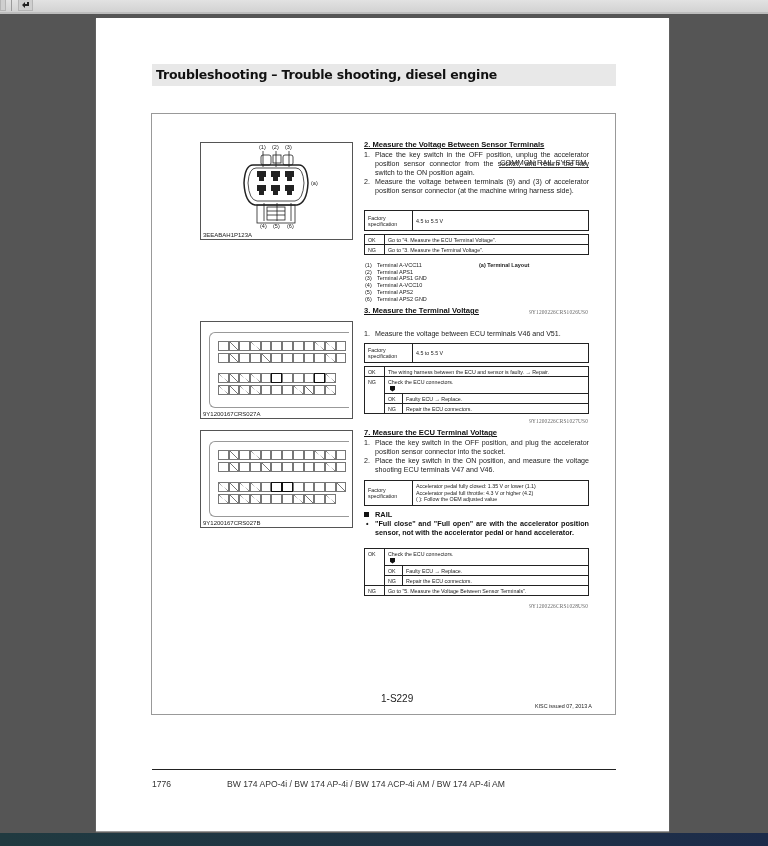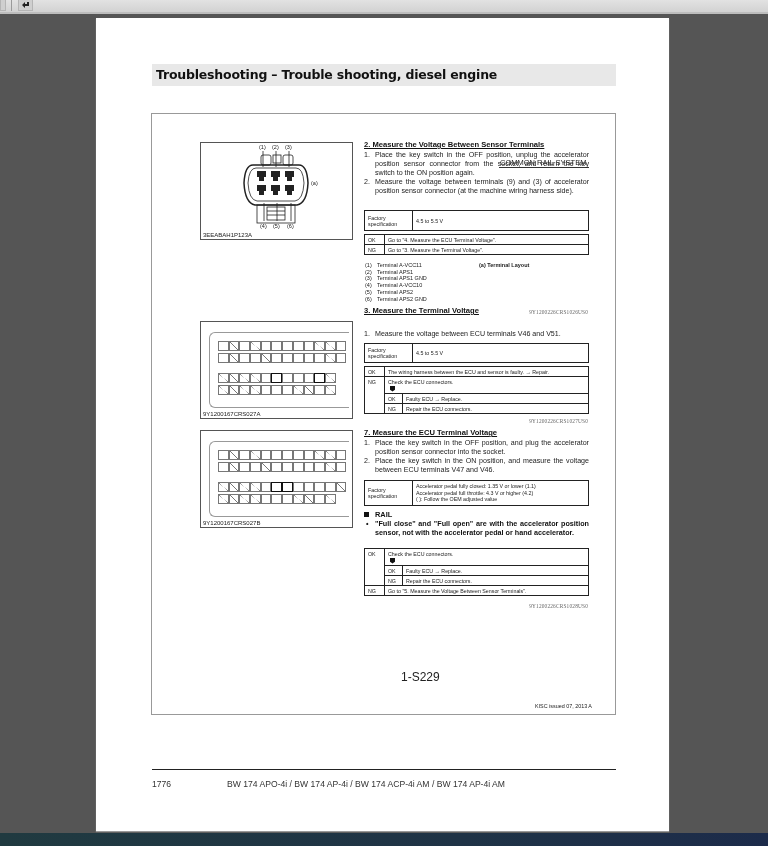--- a/index.html
+++ b/index.html
@@ -53,21 +53,21 @@
   .legend .row .n { width: 12px; }
   .legend-a { position: absolute; left: 479px; top: 262px; font-size: 5.5px; color: #222; font-weight: bold; }
   .code { position: absolute; right: 180px; font-size: 5.3px; color: #666; letter-spacing: 0.2px; font-family: "Liberation Serif", serif; }
 
   .note-h { position: absolute; left: 364px; top: 510px; font-size: 7.4px; font-weight: bold; color: #111; }
   .note-sq { display: inline-block; width: 5px; height: 5px; background: #111; margin-right: 6px; vertical-align: 0px; }
   .note-b { position: absolute; left: 366px; top: 519px; width: 223px; font-size: 7.2px; font-weight: bold; color: #111; line-height: 9px; display: flex; }
   .note-b .bul { width: 9px; flex: none; }
   .note-b .t { text-align: justify; }
 
-  .pg-num { position: absolute; left: 381px; top: 670px; font-size: 12px; color: #222; margin-left: 20px; }
+  .pg-num { position: absolute; left: 381px; top: 693px; font-size: 10px; color: #222; }
   .issued { position: absolute; left: 535px; top: 703px; font-size: 5.4px; color: #222; }
 
   .foot-rule { position: absolute; left: 152px; top: 769px; width: 464px; height: 1px; background: #222; }
   .foot-pg { position: absolute; left: 152px; top: 779px; font-size: 8.6px; color: #333; }
   .foot-models { position: absolute; left: 227px; top: 779px; font-size: 8.6px; color: #333; }
 
   .taskbar { position: absolute; left: 0; top: 833px; width: 768px; height: 13px;
     background: linear-gradient(90deg, #203a40, #1f3346 60%, #1c2b4a); }
 
   
@@ -361,21 +361,21 @@
 <div class="code" style="top:418px">9Y1200226CRS1027US0</div>
 
 <div class="sec-title" style="top:428px">7. Measure the ECU Terminal Voltage</div>
 <div class="steps" style="top:439px">
   <div class="st">
       <span class="n">1.</span>
       <span class="t">Place the key switch in the OFF position, and plug the accelerator position sensor connector into the socket.</span>
     </div>
   <div class="st">
       <span class="n">2.</span>
-      <span class="t">Place the key switch in the ON position, and measure the voltage between ECU terminals V47 and V46.</span>
+      <span class="t">Place the key switch in the ON position, and measure the voltage shooting ECU terminals V47 and V46.</span>
     </div>
 </div>
 <table class="spec" style="top:480px;height:26px">
   <tbody>
       <tr>
         <td class="lbl">Factory specification</td>
       <td style="line-height:6.8px">
         <div>Accelerator pedal fully closed: 1.35 V or lower (1.1)</div>
         <div>Accelerator pedal full throttle: 4.3 V or higher (4.2)</div>
         <div>( ): Follow the OEM adjusted value</div>

